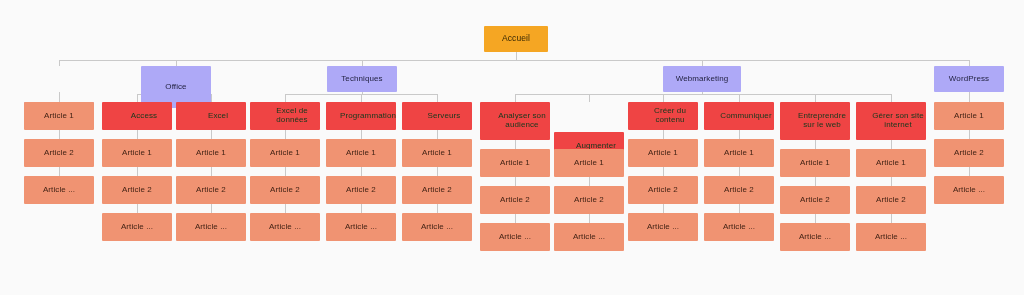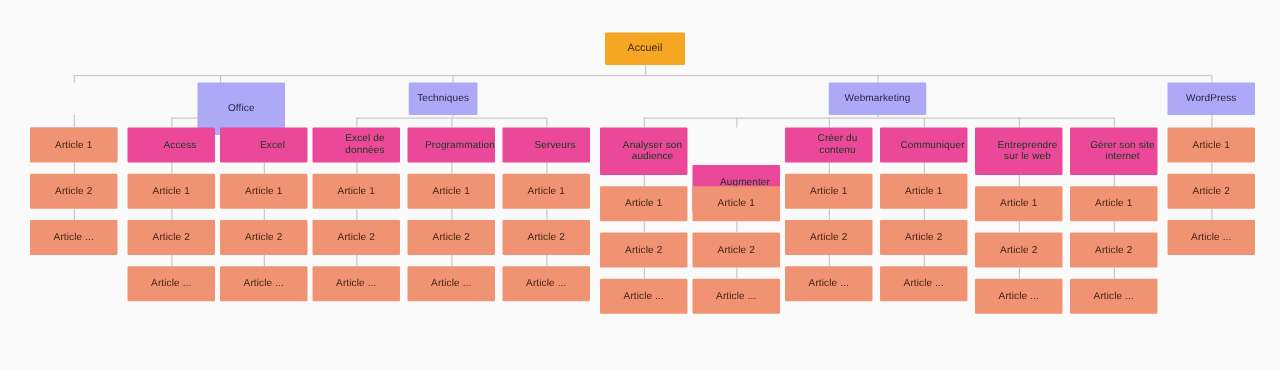--- a/index.html
+++ b/index.html
@@ -57,21 +57,21 @@
     background: #f5a623;
     font-size: 8.5px;
     color: #3a2a05;
   }
   .node-section {
     background: #aea9f7;
     font-size: 8px;
     color: #1f1f3d;
   }
   .node-category {
-    background: #ec4899;
+    background: #ef4444;
     font-size: 8px;
     color: #123a1c;
     padding-left: 16px;
   }
   .node-article {
     background: #f09372;
     font-size: 8px;
     color: #3d1f12;
   }
 </style>
@@ -142,22 +142,22 @@
       <div class="edge v" style="left: 891px; top: 177px; height: 9px;"></div>
       <div class="edge v" style="left: 891px; top: 214px; height: 9px;"></div>
       <div class="edge v" style="left: 969px; top: 92px; height: 2px;"></div>
       <div class="edge v" style="left: 969px; top: 94px; height: 8px;"></div>
       <div class="edge v" style="left: 969px; top: 130px; height: 9px;"></div>
       <div class="edge v" style="left: 969px; top: 167px; height: 9px;"></div>
     </div>
   <div id="nodes">
       <div class="node node-root" style="left: 484px; top: 26px; width: 64px; height: 26px;">Accueil</div>
       <div class="node node-section" style="left: 24px; top: 66px; width: 70px; height: 26px; margin-top: 36px;">Logiciels</div>
-      <div class="node node-section" style="left: 158px; top: 66px; width: 70px; height: 42px;">Office</div>
-      <div class="node node-section" style="left: 327px; top: 66px; width: 55px; height: 26px;">Techniques</div>
+      <div class="node node-section" style="left: 141px; top: 66px; width: 70px; height: 42px;">Office</div>
+      <div class="node node-section" style="left: 327px; top: 66px; width: 70px; height: 26px;">Techniques</div>
       <div class="node node-section" style="left: 663px; top: 66px; width: 78px; height: 26px;">Webmarketing</div>
       <div class="node node-section" style="left: 934px; top: 66px; width: 70px; height: 26px;">WordPress</div>
       <div class="node node-article" style="left: 24px; top: 102px; width: 70px; height: 28px;">Article 1</div>
       <div class="node node-article" style="left: 24px; top: 139px; width: 70px; height: 28px;">Article 2</div>
       <div class="node node-article" style="left: 24px; top: 176px; width: 70px; height: 28px;">Article ...</div>
       <div class="node node-category" style="left: 102px; top: 102px; width: 70px; height: 28px;">Access</div>
       <div class="node node-article" style="left: 102px; top: 139px; width: 70px; height: 28px;">Article 1</div>
       <div class="node node-article" style="left: 102px; top: 176px; width: 70px; height: 28px;">Article 2</div>
       <div class="node node-article" style="left: 102px; top: 213px; width: 70px; height: 28px;">Article ...</div>
       <div class="node node-category" style="left: 176px; top: 102px; width: 70px; height: 28px;">Excel</div>

